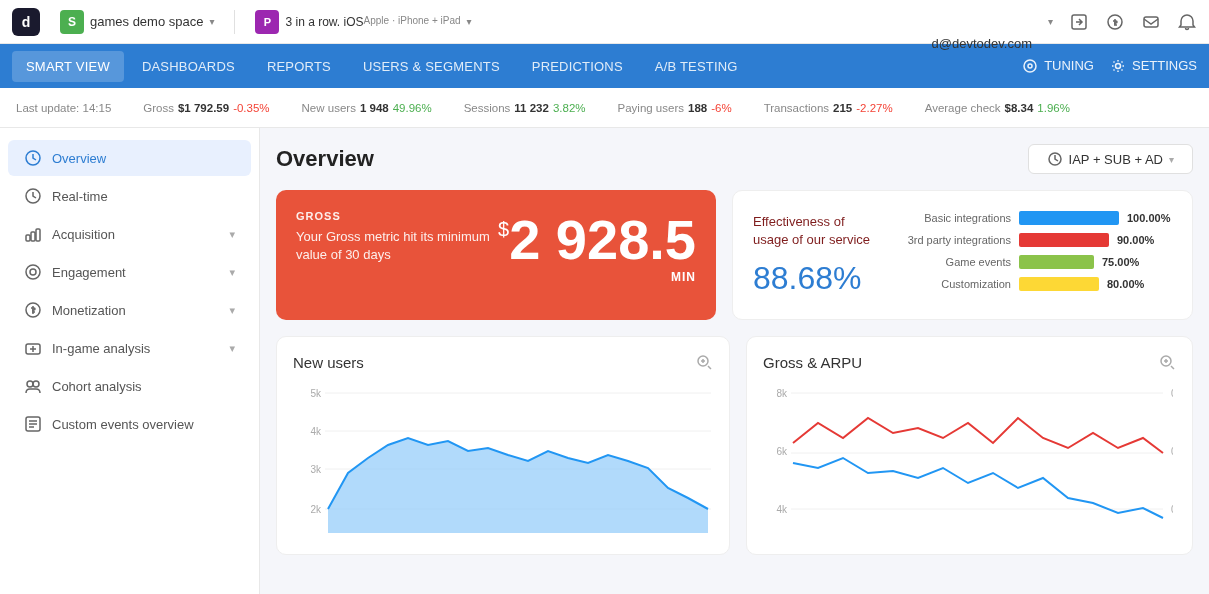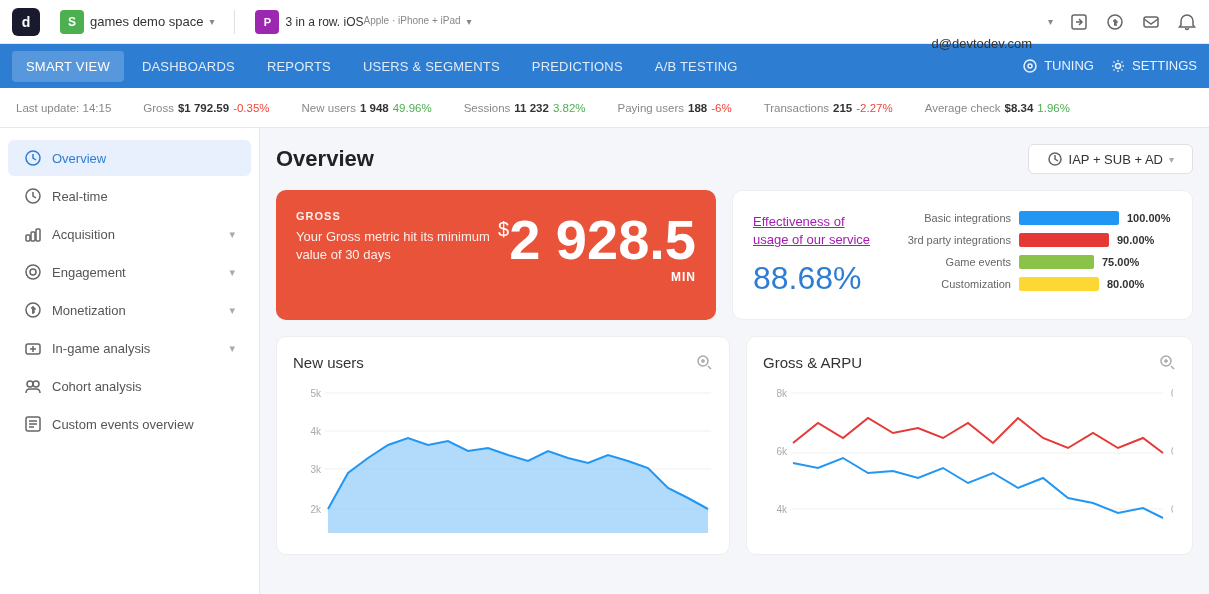--- a/index.html
+++ b/index.html
@@ -63,21 +63,21 @@
     .gross-desc { font-size: 13px; opacity: 0.9; max-width: 200px; line-height: 1.4; }
     .gross-value { position: absolute; right: 20px; top: 50%; transform: translateY(-60%); text-align: right; }
     .gross-dollar { font-size: 20px; font-weight: 300; vertical-align: top; display: inline-block; margin-top: 6px; }
     .gross-number { font-size: 56px; font-weight: 700; line-height: 1; }
     .gross-min { font-size: 12px; font-weight: 600; text-align: right; margin-top: 2px; letter-spacing: 1px; }
 
     
     .effectiveness-card { background: #fff; border-radius: 10px; padding: 16px 20px; flex: 1; border: 1px solid #eee; }
     .eff-content { display: flex; align-items: center; gap: 20px; height: 100%; }
     .eff-left { }
-    .eff-title { font-size: 13px; color: #a21caf; margin-bottom: 11px; text-decoration: underline; }
+    .eff-title { font-size: 13px; color: #7f1d1d; margin-bottom: 11px; }
     .eff-percent { font-size: 32px; font-weight: 300; color: #2d7dd2; }
     .eff-bars { flex: 1; }
     .eff-row { display: flex; align-items: center; gap: 8px; margin-bottom: 8px; font-size: 11px; }
     .eff-name { width: 120px; text-align: right; color: #666; }
     .eff-bar { height: 14px; border-radius: 2px; }
     .eff-pct { color: #333; font-weight: 600; min-width: 45px; }
 
     
     .charts-row { display: flex; gap: 16px; }
     .chart-card { background: #fff; border-radius: 10px; padding: 16px; border: 1px solid #eee; flex: 1; }

